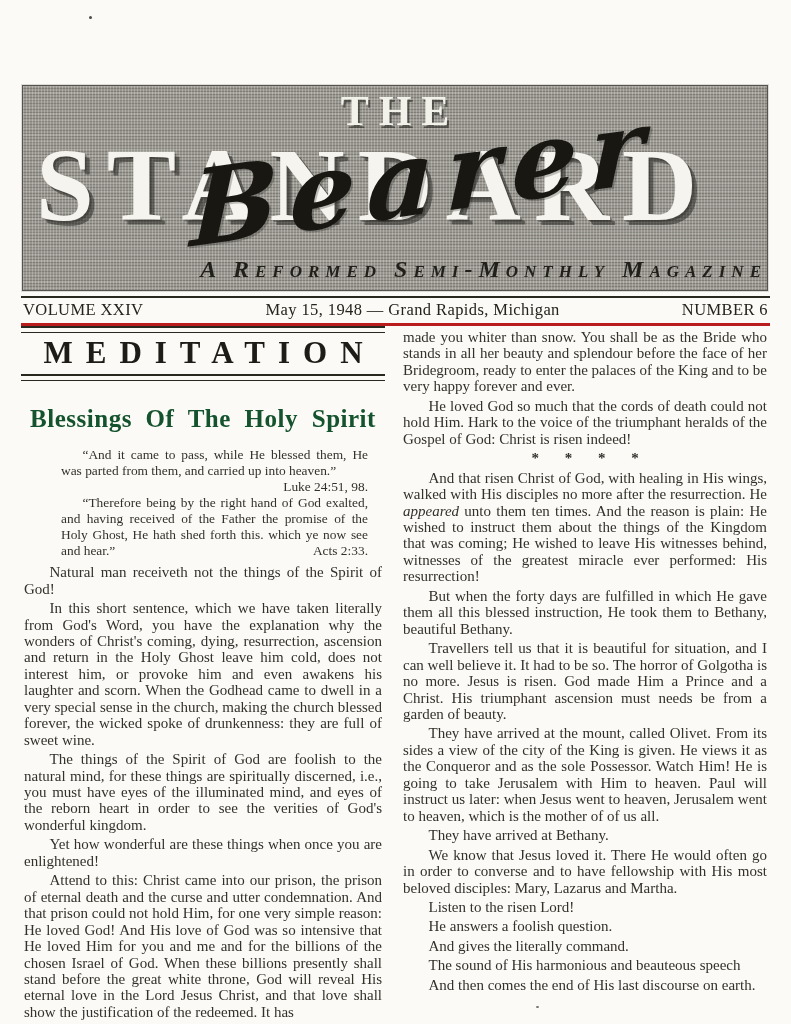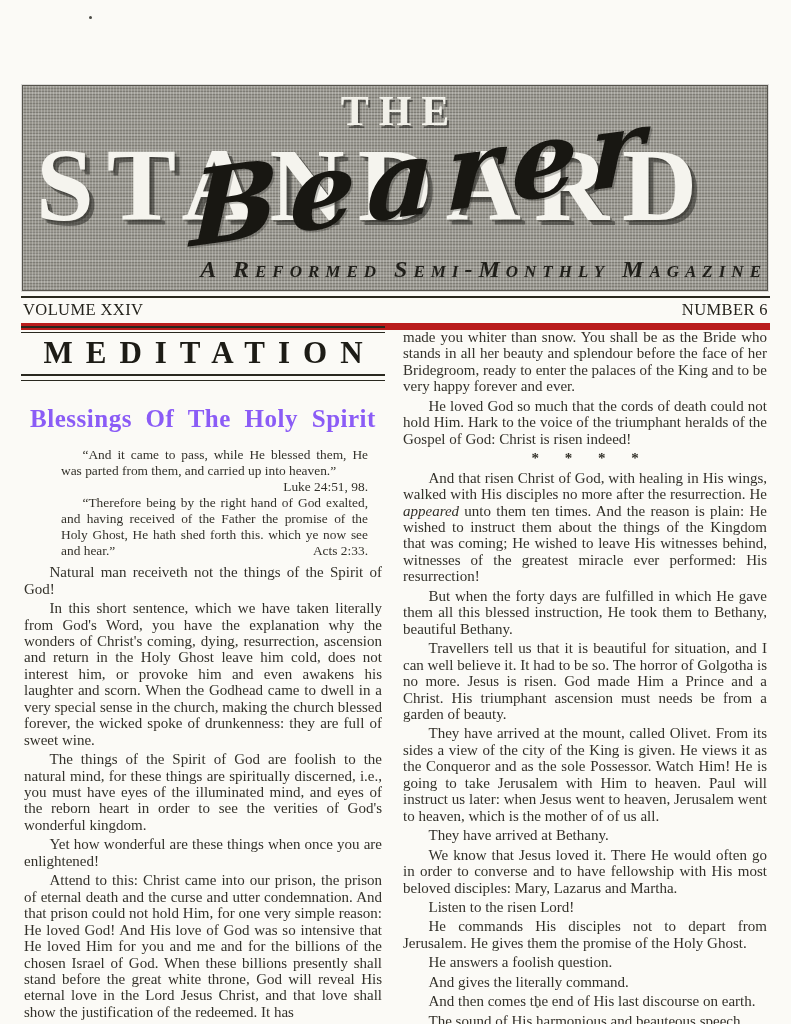--- a/index.html
+++ b/index.html
@@ -60,21 +60,21 @@
     text-align:right;
     font-style:italic;font-variant:small-caps;font-weight:bold;
     font-size:24px;letter-spacing:6px;text-indent:6px;
     color:#201f1a;
   }
   
   .issue-row{
     position:absolute;left:21px;top:296px;width:749px;
     box-sizing:border-box;
     border-top:2px solid #29281f;
-    border-bottom:7px solid #b91c1c;
+    border-bottom:3px solid #b91c1c;
     padding:2px 2px 3px 2px;
     display:flex;align-items:baseline;justify-content:space-between;
     font-size:16.5px;letter-spacing:.4px;color:#24231c;
   }
   
   .cols{
     position:absolute;left:21px;top:326px;width:749px;
     display:flex;gap:15px;
   }
   .col-left{width:364px;}
@@ -84,21 +84,21 @@
     text-align:center;
     font-size:31px;font-weight:bold;line-height:1.15;
     letter-spacing:13px;text-indent:13px;
     color:#1d1c16;
     padding:2px 0 3px 0;
   }
   .article-title{
     text-align:center;font-weight:bold;
     font-size:25px;line-height:1.1;
     word-spacing:7px;letter-spacing:.5px;
-    color:#8b5cf6;
+    color:#14532d;
     margin:24px 0 0 0;
   }
   .epigraphs{
     margin:15px 17px 5px 40px;
     font-size:13.4px;line-height:16px;
     text-align:justify;
   }
   .epi-text{margin:0;text-indent:1.6em;}
   .epi-cite{margin:0;text-align:right;}
   .epi-cite.pull-up{margin-top:-16px;}
@@ -126,20 +126,21 @@
 
   <div class="masthead">
     <div class="mh-the">THE</div>
     <div class="mh-title">STANDARD</div>
     <div class="mh-script">Bearer</div>
     <div class="mh-sub">A Reformed Semi-Monthly Magazine</div>
   </div>
 
   <div class="issue-row">
     <span>VOLUME XXIV</span>
+    <span>May 15, 1948 — Grand Rapids, Michigan</span>
     <span>NUMBER 6</span>
   </div>
 
   <div class="cols">
 
     <div class="col-left">
       <div class="dbl-rule"></div>
       <div class="section-head">MEDITATION</div>
       <div class="dbl-rule"></div>
 
@@ -171,25 +172,24 @@
 
       <p class="bp"><span>And that risen Christ of God, with healing in His wings, walked with His disciples no more after the resurrection.  He </span><span class="it">appeared</span><span> unto them ten times.  And the reason is plain: He wished to instruct them about the things of the Kingdom that was coming; He wished to leave His witnesses behind, witnesses of the greatest miracle ever performed: His resurrection!</span></p>
 
       <div>
           <p class="bp">But when the forty days are fulfilled in which He gave them all this blessed instruction, He took them to Bethany, beautiful Bethany.</p>
           <p class="bp">Travellers tell us that it is beautiful for situation, and I can well believe it.  It had to be so.  The horror of Golgotha is no more.  Jesus is risen.  God made Him a Prince and a Christ.  His triumphant ascension must needs be from a garden of beauty.</p>
           <p class="bp">They have arrived at the mount, called Olivet. From its sides a view of the city of the King is given.  He views it as the Conqueror and as the sole Possessor. Watch Him!  He is going to take Jerusalem with Him to heaven.  Paul will instruct us later: when Jesus went to heaven, Jerusalem went to heaven, which is the mother of of us all.</p>
           <p class="bp">They have arrived at Bethany.</p>
           <p class="bp">We know that Jesus loved it.  There He would often go in order to converse and to have fellowship with His most beloved disciples: Mary, Lazarus and Martha.</p>
           <p class="bp">Listen to the risen Lord!</p>
-          <p class="bp">He commands His disciples not to depart from Jerusalem.  He gives them the promise of the Holy Ghost.</p>
           <p class="bp">He answers a foolish question.</p>
           <p class="bp">And gives the literally command.</p>
+          <p class="bp">The sound of His harmonious and beauteous speech</p>
           <p class="bp">And then comes the end of His last discourse on earth.</p>
-          <p class="bp">The sound of His harmonious and beauteous speech</p>
         </div>
     </div>
 
   </div>
 
   <span class="artifact-b"></span>
 
 </div>
 
 </body></html>

